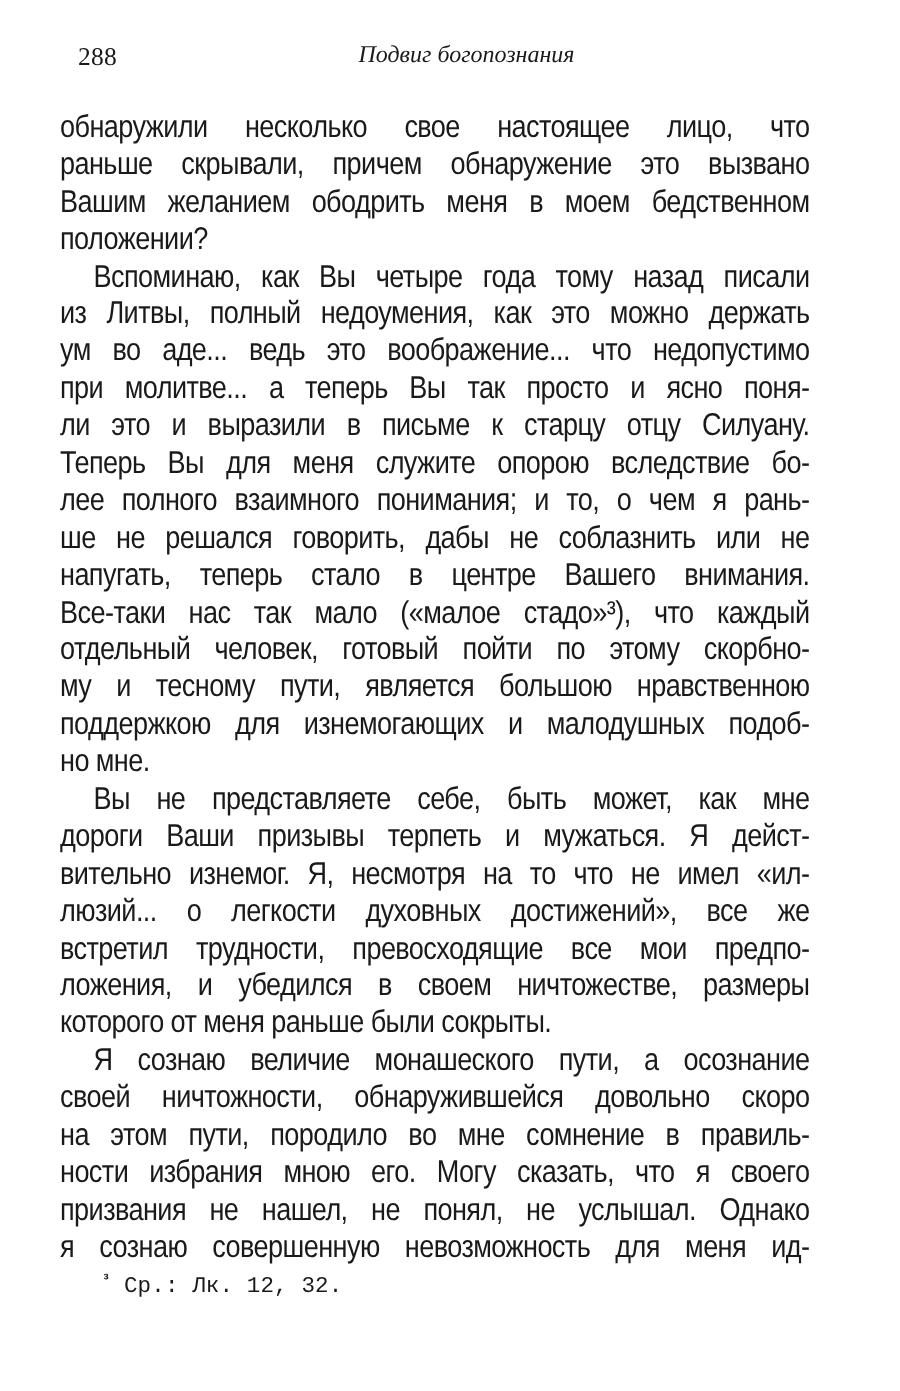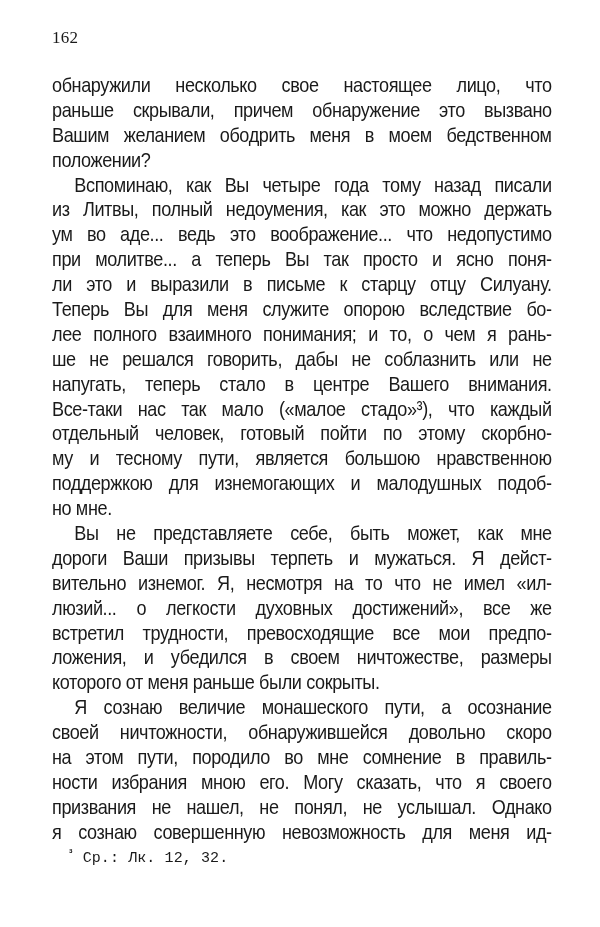--- a/index.html
+++ b/index.html
@@ -37,21 +37,21 @@
       top: 0;
       text-align: center;
       font-family: "Liberation Serif", serif;
       font-style: italic;
       font-size: 16px;
       padding-left: 20px;
     }
     .body-text {
       position: absolute;
       top: 73px;
-      left: 52px;
+      left: 40px;
       width: 500px;
     }
     .line {
       display: block;
       height: 24.9px;
       line-height: 24.9px;
       font-size: 21px;
       white-space: nowrap;
       text-align: justify;
       text-align-last: justify;
@@ -80,21 +80,22 @@
     .fn-mark {
       font-size: 9px;
       vertical-align: super;
       font-weight: bold;
     }
   </style>
 </head>
 <body>
 
 <div class="page-header">
-  <span class="page-number">162</span>
+  <span class="page-number">288</span>
+  <span class="running-title">Подвиг богопознания</span>
 </div>
 
 <div class="body-text">
   <span class="line">обнаружили несколько свое настоящее лицо, что</span>
   <span class="line">раньше скрывали, причем обнаружение это вызвано</span>
   <span class="line">Вашим желанием ободрить меня в моем бедственном</span>
   <span class="line last">положении?</span>
   <span class="line indent">Вспоминаю, как Вы четыре года тому назад писали</span>
   <span class="line">из Литвы, полный недоумения, как это можно держать</span>
   <span class="line">ум во аде... ведь это воображение... что недопустимо</span>

